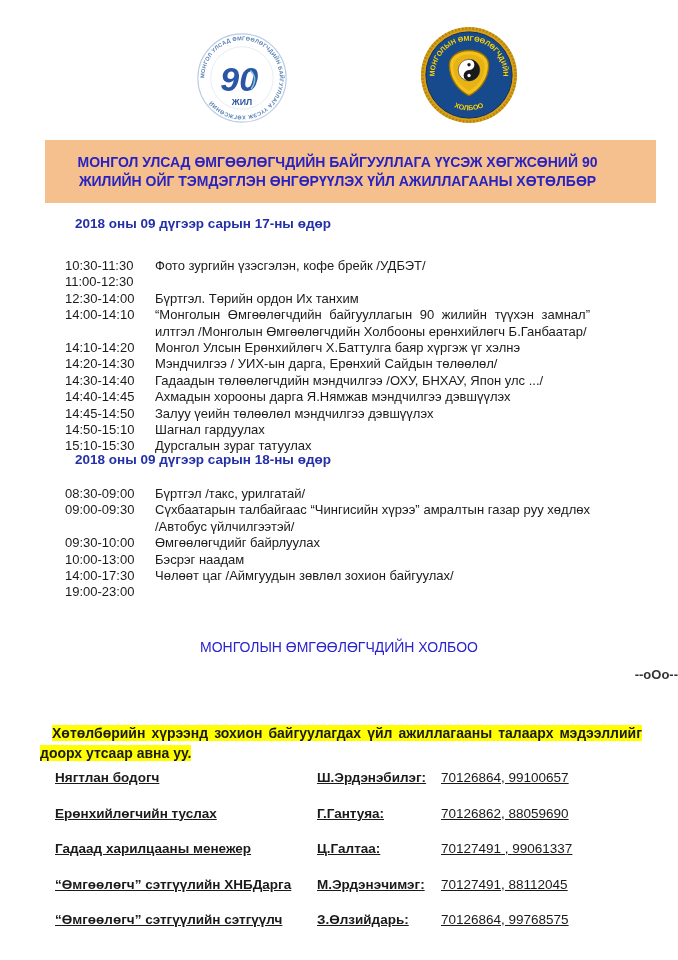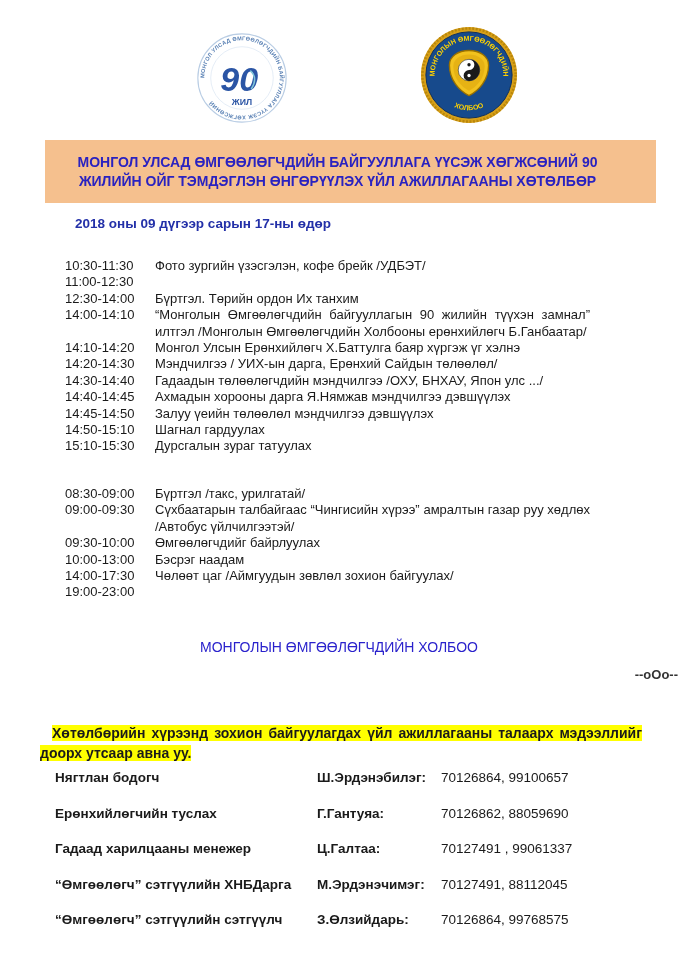--- a/index.html
+++ b/index.html
@@ -63,21 +63,21 @@
   .note {
     position: absolute; left: 40px; top: 724px; width: 602px;
     font-size: 14px; font-weight: bold;
     line-height: 19.5px;
     text-align: justify;
     text-indent: 12px;
   }
   .note .hl { background: #ffff00; }
 
   .contacts { position: absolute; left: 55px; top: 770px; width: 585px; }
-  .crow { display: flex; margin-bottom: 19.5px; font-size: 13.5px; line-height: 16px; }
+  .crow { display: flex; margin-bottom: 19.5px; font-size: 13.5px; line-height: 16px; text-decoration: underline; }
   .crow .role   { flex: none; width: 262px; font-weight: bold; }
   .crow .cname  { flex: none; width: 124px; font-weight: bold; }
   .crow .phones { flex: 1; font-weight: normal; }
 </style>
 </head>
 <body>
 
 <div class="page">
 
   <div class="logo logo-left">
@@ -162,20 +162,21 @@
       <div class="srow">
         <span class="time">14:50-15:10</span>
         <span class="act">Шагнал гардуулах</span>
       </div>
       <div class="srow">
         <span class="time">15:10-15:30</span>
         <span class="act">Дурсгалын зураг татуулах</span>
       </div>
     </div>
 
+  <div class="date-head d1">2018 оны 09 дүгээр сарын 18-ны өдөр</div>
   <div class="sched d1">
       <div class="srow">
         <span class="time">08:30-09:00</span>
         <span class="act">Бүртгэл /такс, урилгатай/</span>
       </div>
       <div class="srow">
         <span class="time">09:00-09:30</span>
         <span class="act">Сүхбаатарын талбайгаас “Чингисийн хүрээ” амралтын газар руу хөдлөх /Автобус үйлчилгээтэй/</span>
       </div>
       <div class="srow">

